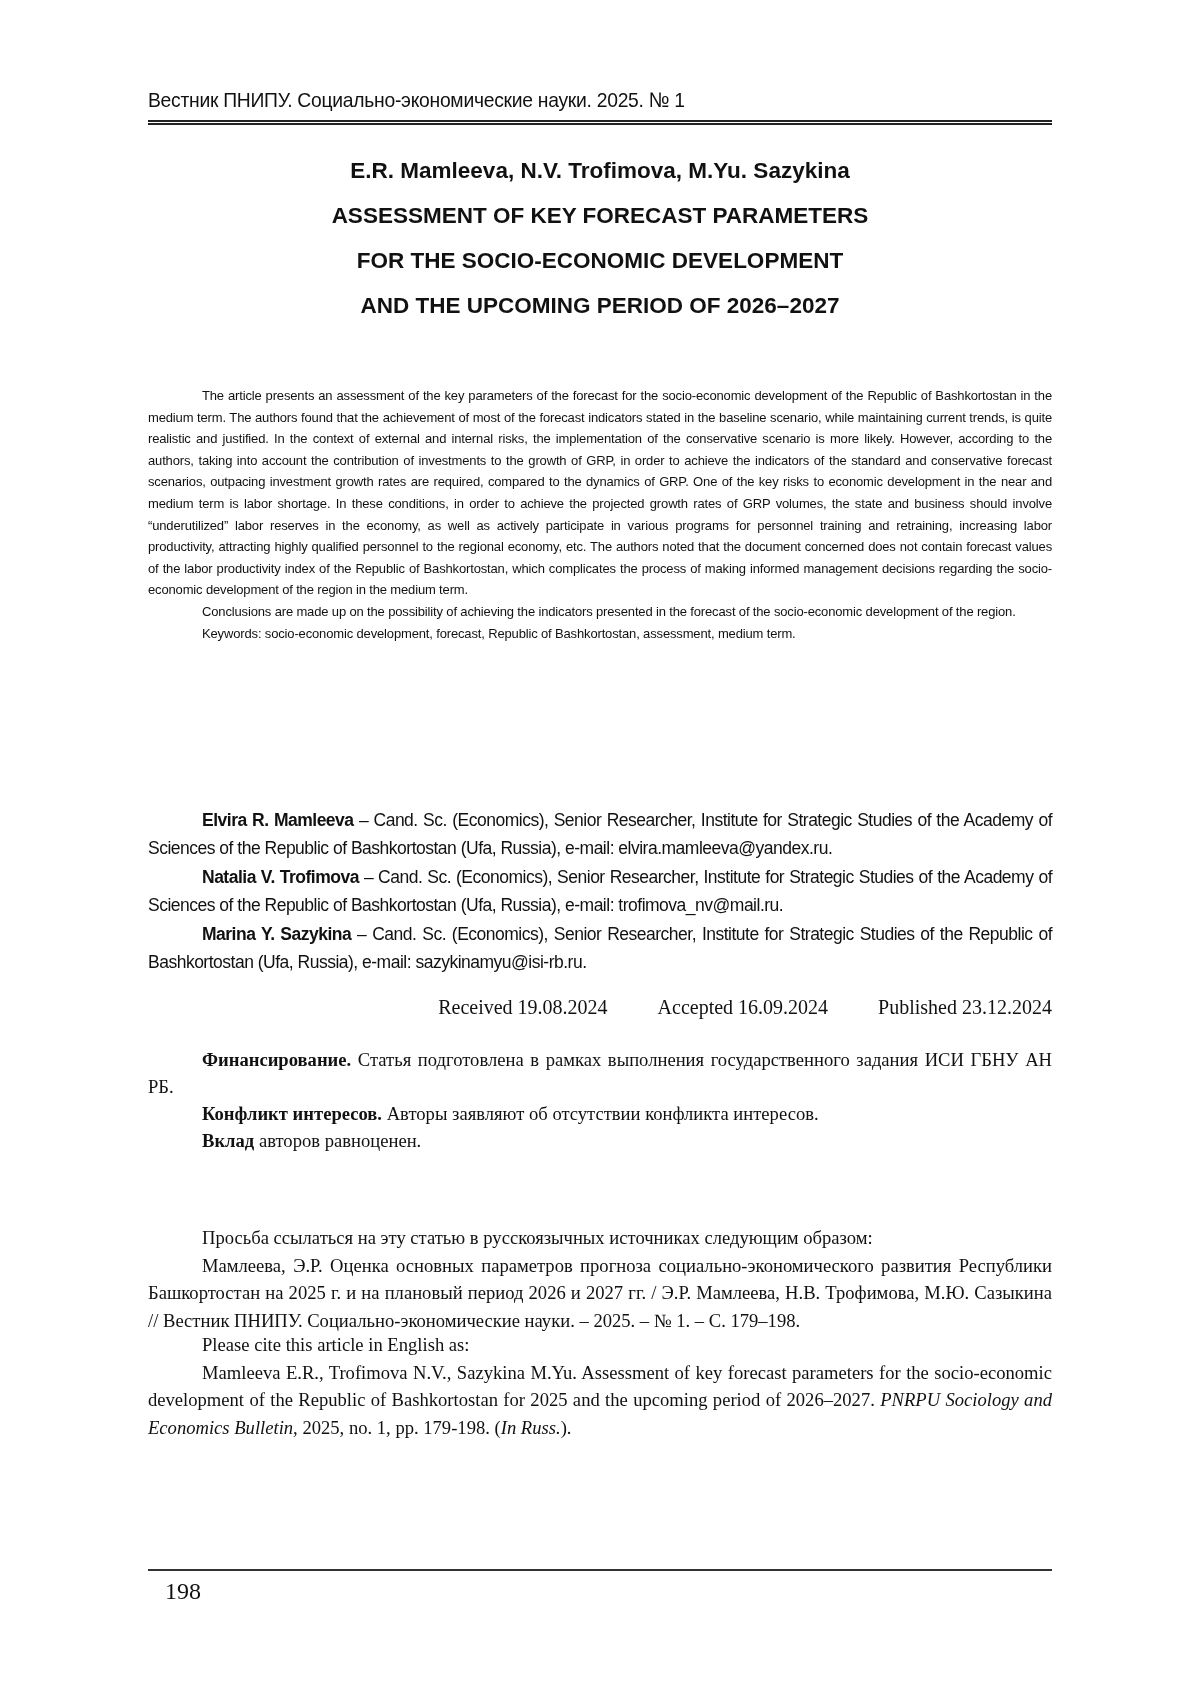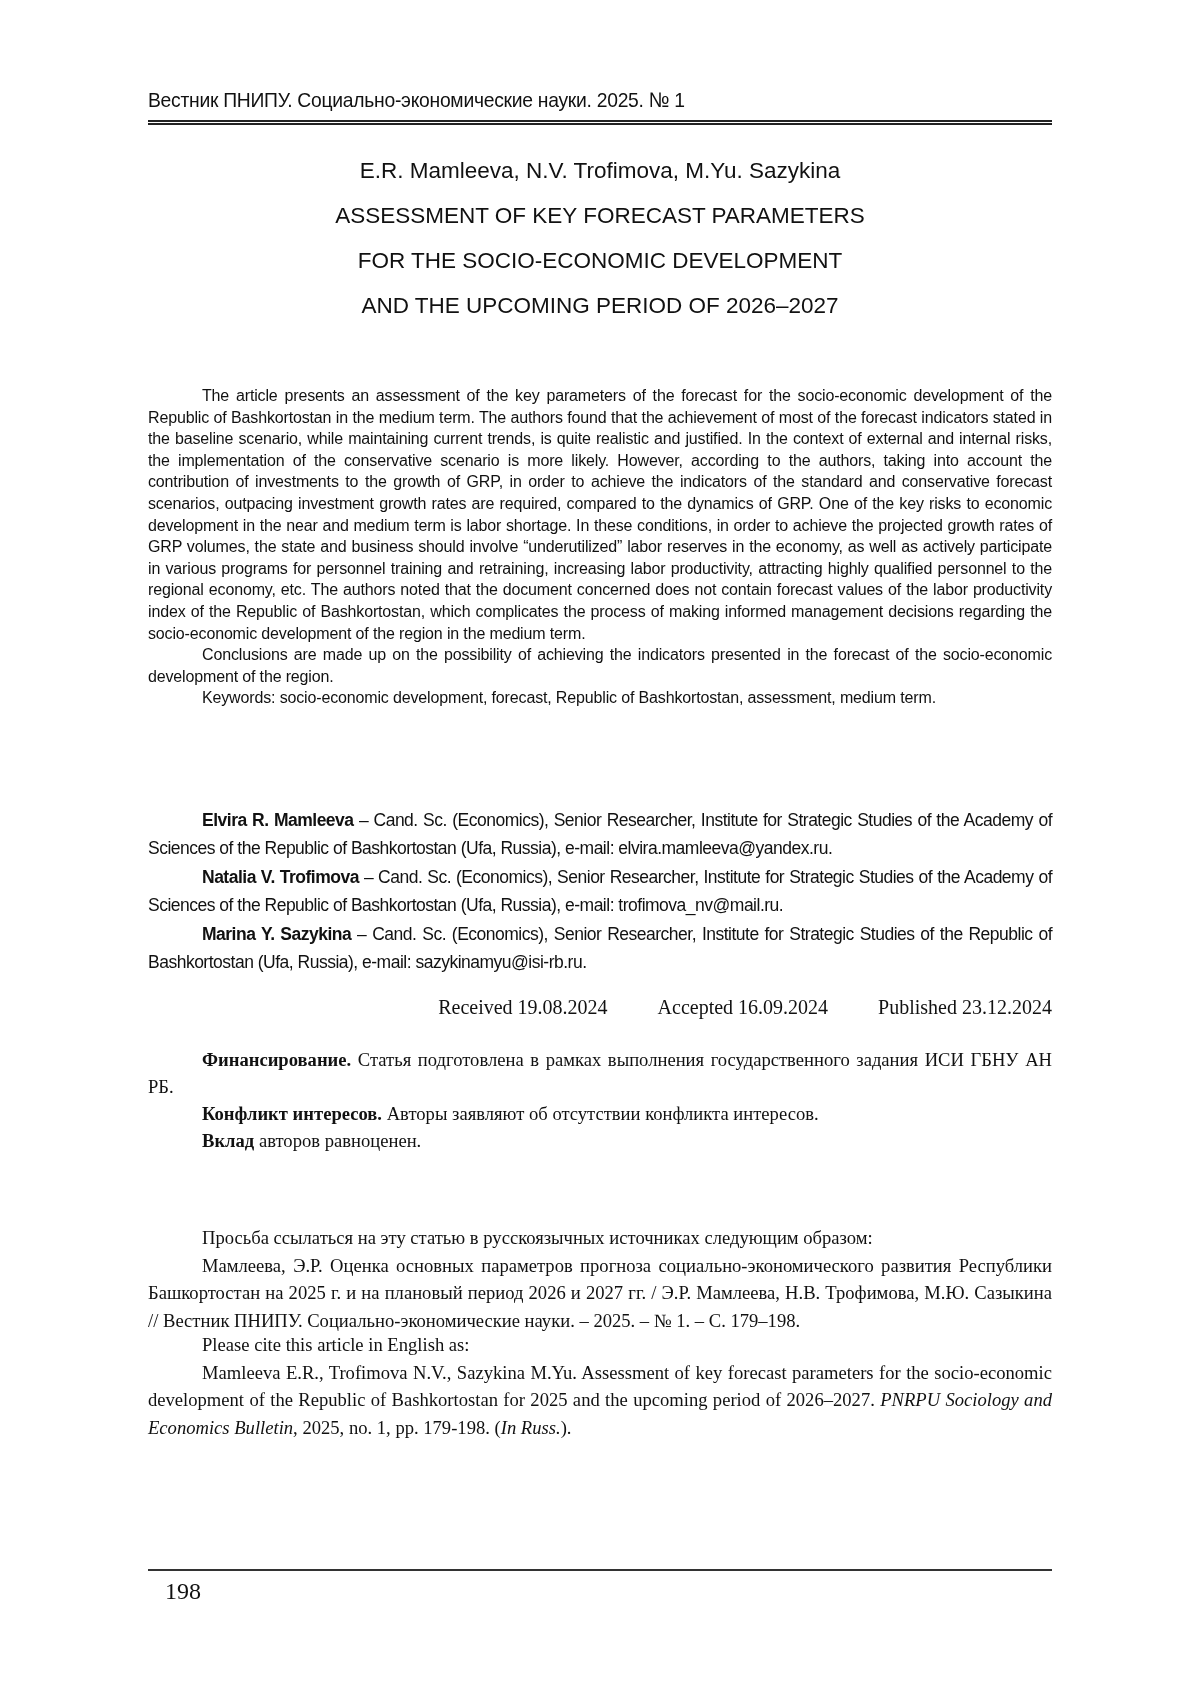--- a/index.html
+++ b/index.html
@@ -4,24 +4,24 @@
 <style>
   html, body { margin: 0; padding: 0; background: #ffffff; }
   body { width: 1200px; height: 1705px; position: relative; overflow: hidden; color: #111; }
   .page { position: absolute; left: 148px; top: 0; width: 904px; }
   .sans { font-family: "Liberation Sans", sans-serif; }
   .serif { font-family: "Liberation Serif", serif; }
 
   .running-header { position: absolute; top: 88px; left: 0; font-size: 21px; letter-spacing: -0.3px; transform: scaleX(0.92); transform-origin: left; white-space: nowrap; }
   .header-rule { position: absolute; top: 120px; left: 0; width: 904px; height: 5px; border-top: 2px solid #222; border-bottom: 2px solid #222; box-sizing: border-box; }
 
-  .title-block { position: absolute; top: 156px; left: 0; width: 904px; text-align: center; font-weight: normal; font-size: 22.5px; }
+  .title-block { position: absolute; top: 156px; left: 0; width: 904px; text-align: center; font-weight: bold; font-size: 22.5px; }
   .title-block div { height: 45px; line-height: 30px; }
 
-  .abstract { position: absolute; top: 385px; left: 0; width: 904px; font-size: 16px; line-height: 21.6px; text-align: justify; letter-spacing: -0.15px; }
+  .abstract { position: absolute; top: 385px; left: 0; width: 904px; font-size: 13px; line-height: 21.6px; text-align: justify; letter-spacing: -0.15px; }
   .abstract p { margin: 0; text-indent: 54px; }
   .kw-label { }
   .kw-value { }
 
   .authors { position: absolute; top: 806px; left: 0; width: 904px; font-size: 17.5px; line-height: 28.4px; text-align: justify; letter-spacing: -0.5px; }
   .authors p { margin: 0; text-indent: 54px; }
   .authors b { font-weight: bold; }
 
   .dates { position: absolute; top: 996px; right: 0; font-size: 20px; white-space: nowrap; }
   .dates span { margin-left: 50px; }

